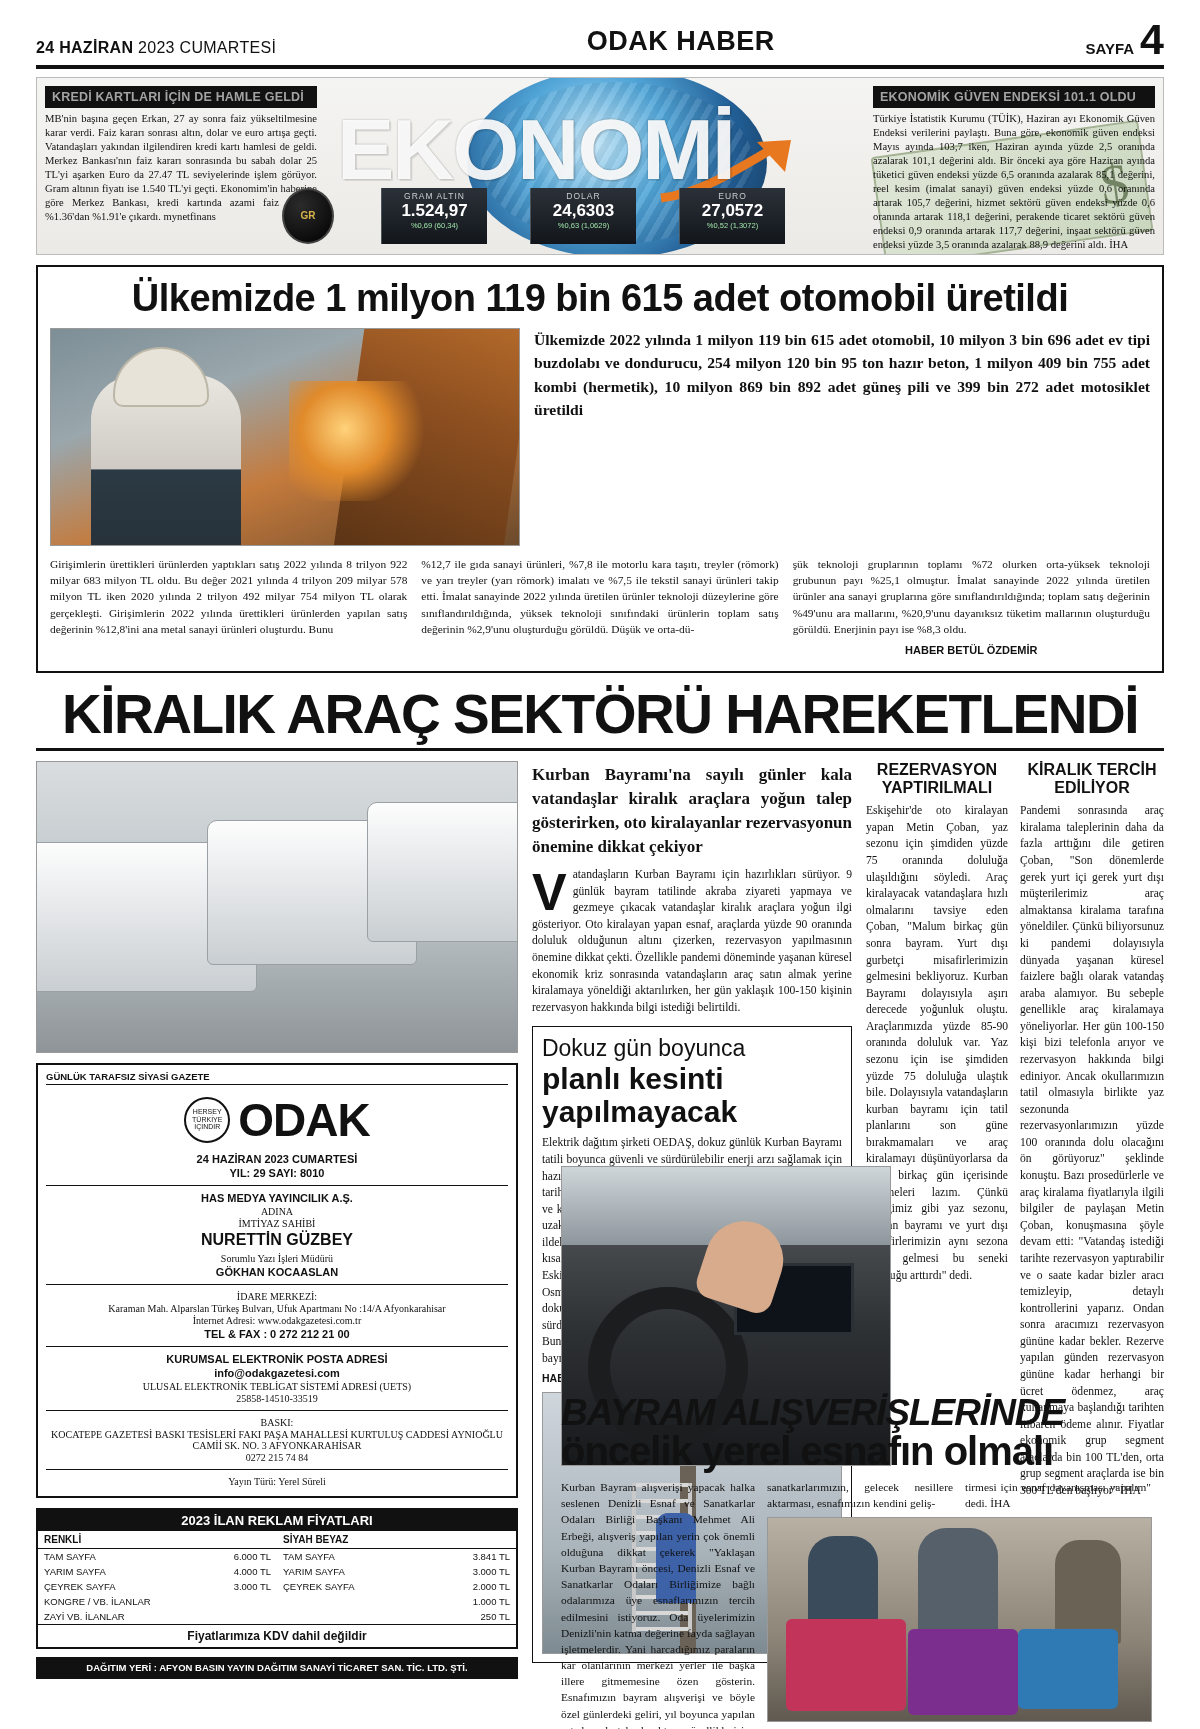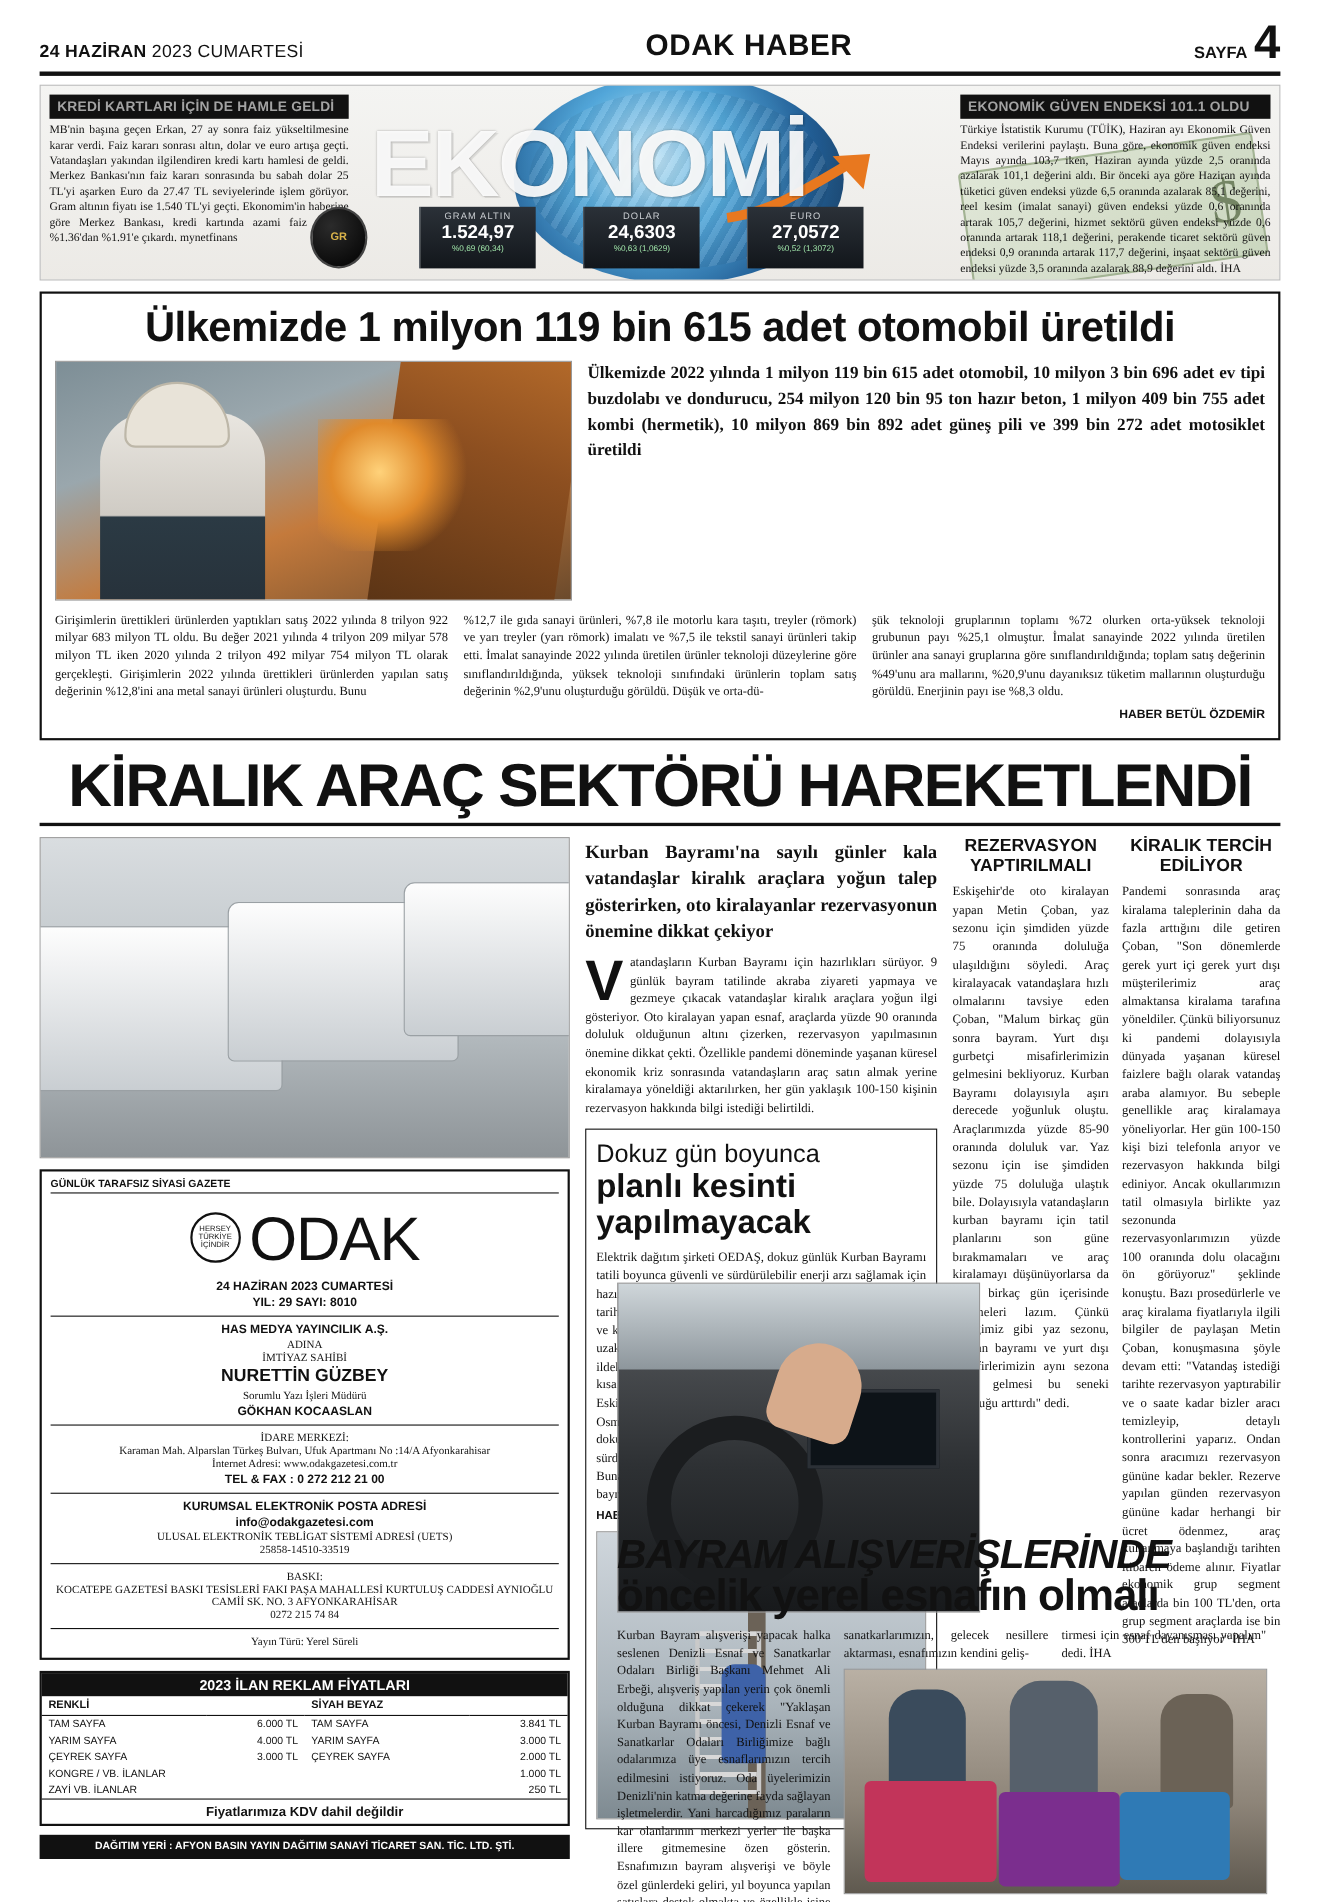--- a/index.html
+++ b/index.html
@@ -67,21 +67,21 @@
     background:linear-gradient(180deg,#e9e6e0 0%,#cfcbc4 55%,#2b3a44 56%,#27323b 100%); border-radius:45px 45px 0 0; }
   .lead-photo .helmet { position:absolute; left:62px; top:18px; width:96px; height:60px; background:#e8e3d8;
     border-radius:48px 48px 10px 10px; border:2px solid #bdb7a8; }
   .lead-photo .spark { position:absolute; right:90px; top:52px; width:140px; height:120px;
     background:radial-gradient(circle at 40% 40%, #ffd27a 0%, #e08a2b 40%, rgba(160,80,20,0) 72%); }
   .lead-photo .beam { position:absolute; right:0; top:0; width:170px; height:218px;
     background:linear-gradient(200deg,#b46a2a 0%,#8d4f20 40%,#5b3415 100%); transform:skewX(-8deg); }
   .lead-intro { flex:1; font-family:"Liberation Serif",serif; font-size:15.6px; line-height:1.5; text-align:justify; font-weight:bold; }
   .lead-cols { display:flex; gap:14px; margin-top:10px; }
   .lead-cols .col { flex:1; font-size:11.4px; line-height:1.42; text-align:justify; }
-  .byline { font-family:"Liberation Sans",sans-serif; font-weight:bold; font-size:11px; text-align:right; margin-top:6px;}
+  .byline { font-family:"Liberation Sans",sans-serif; font-weight:bold; font-size:11px; text-align:center; margin-top:6px;}
 
   
   .bighead { margin:14px 0 6px; font-family:"Liberation Sans",sans-serif; font-weight:bold; font-size:55px;
     letter-spacing:-1.5px; text-align:center; line-height:1; }
   .rule-mid { height:3px; background:#111; margin-bottom:10px; }
 
   
   .grid { display:flex; gap:14px; }
   .colA { width:497px; }
   .colB { width:330px; }
@@ -98,21 +98,21 @@
   .dropcap::first-letter { float:left; font-size:52px; line-height:.82; font-weight:bold; padding:4px 6px 0 0; font-family:"Liberation Sans",sans-serif;}
   .subhead { font-family:"Liberation Sans",sans-serif; font-weight:bold; font-size:16px; text-align:center; line-height:1.15; margin:0 0 6px;}
   .body-sm { font-size:11.6px; line-height:1.43; text-align:justify; }
 
   
   .odak-box { border:2px solid #111; padding:6px 8px 8px; margin-top:10px; text-align:center; }
   .odak-kicker { font-family:"Liberation Sans",sans-serif; font-size:9.5px; font-weight:bold; text-align:left; border-bottom:1px solid #111; padding-bottom:2px;}
   .odak-logo { display:flex; align-items:center; justify-content:center; gap:8px; margin:8px 0 6px;}
   .odak-logo .seal { width:46px; height:46px; border-radius:50%; border:2px solid #111; font-size:7px;
     display:flex; align-items:center; justify-content:center; text-align:center; font-family:"Liberation Sans",sans-serif; line-height:1.1;}
-  .odak-logo .word { font-family:"Liberation Sans",sans-serif; font-weight:normal; font-size:56px; letter-spacing:-1px; }
+  .odak-logo .word { font-family:"Liberation Sans",sans-serif; font-weight:bold; font-size:46px; letter-spacing:-1px; }
   .odak-line { font-family:"Liberation Sans",sans-serif; font-size:11px; font-weight:bold; margin:2px 0; }
   .odak-small { font-size:10px; margin:1px 0; }
   .odak-name { font-family:"Liberation Sans",sans-serif; font-size:16px; font-weight:bold; margin:2px 0 4px;}
   .odak-sep { height:1px; background:#111; margin:6px 0; }
 
   
   .price-box { border:2px solid #111; margin-top:10px; }
   .price-title { background:#111; color:#fff; font-family:"Liberation Sans",sans-serif; font-weight:bold; font-size:13px;
     text-align:center; padding:3px 0;}
   .price-tbl { width:100%; border-collapse:collapse; font-size:9.5px; font-family:"Liberation Sans",sans-serif;}

